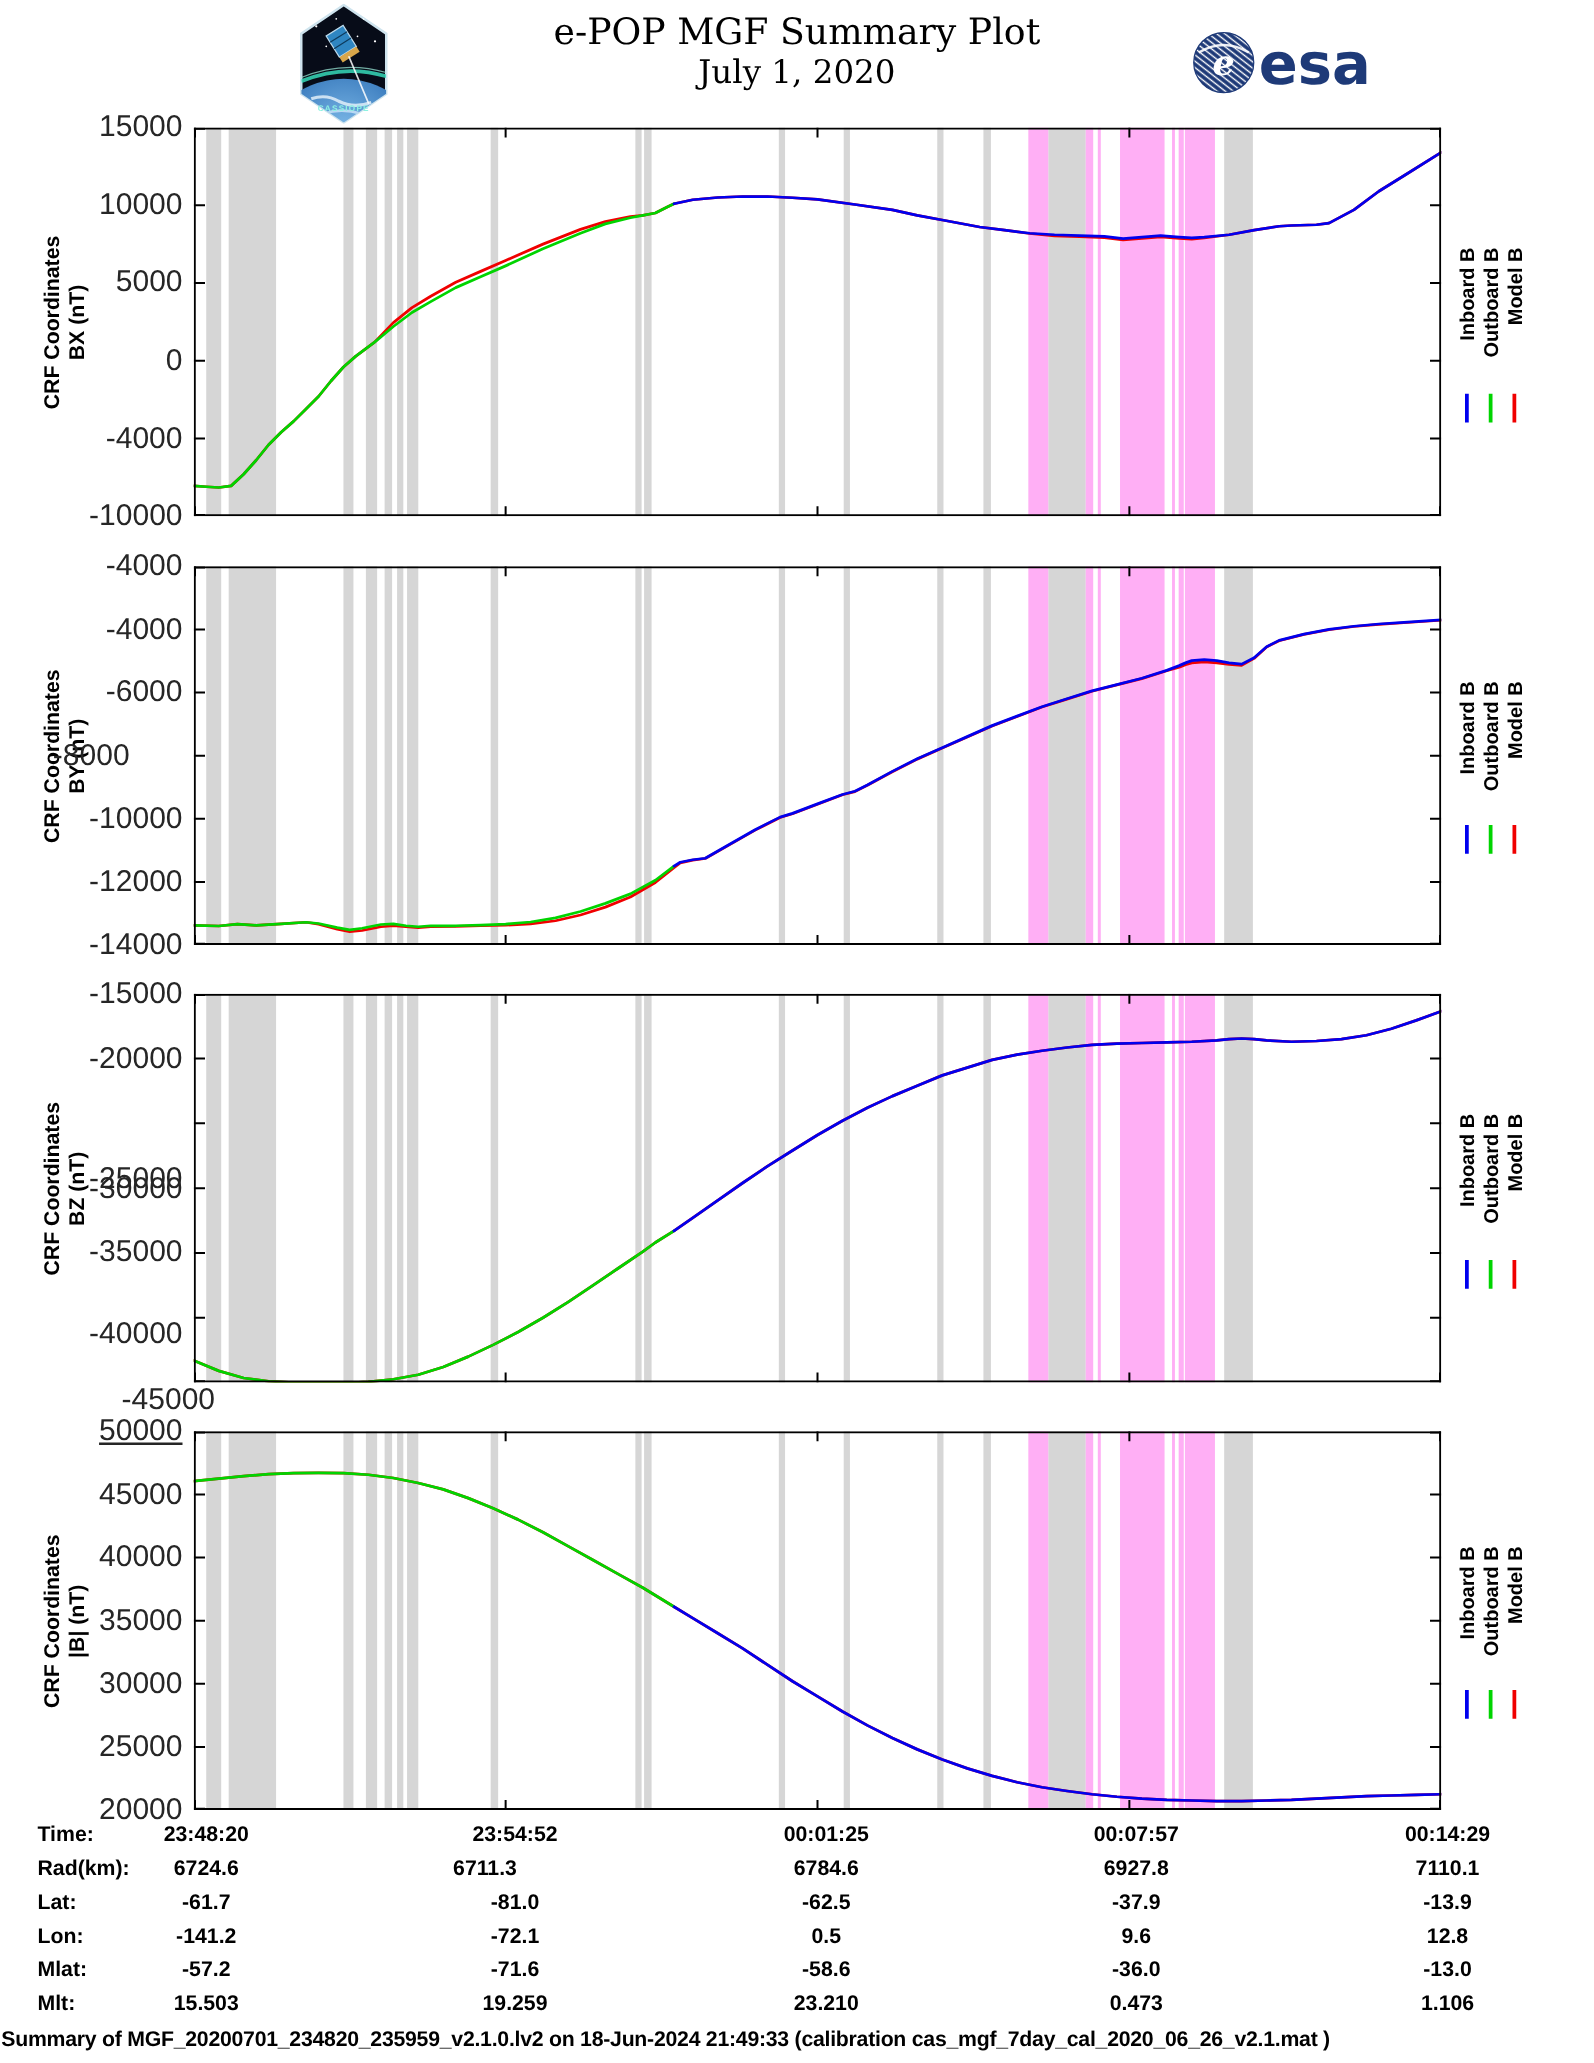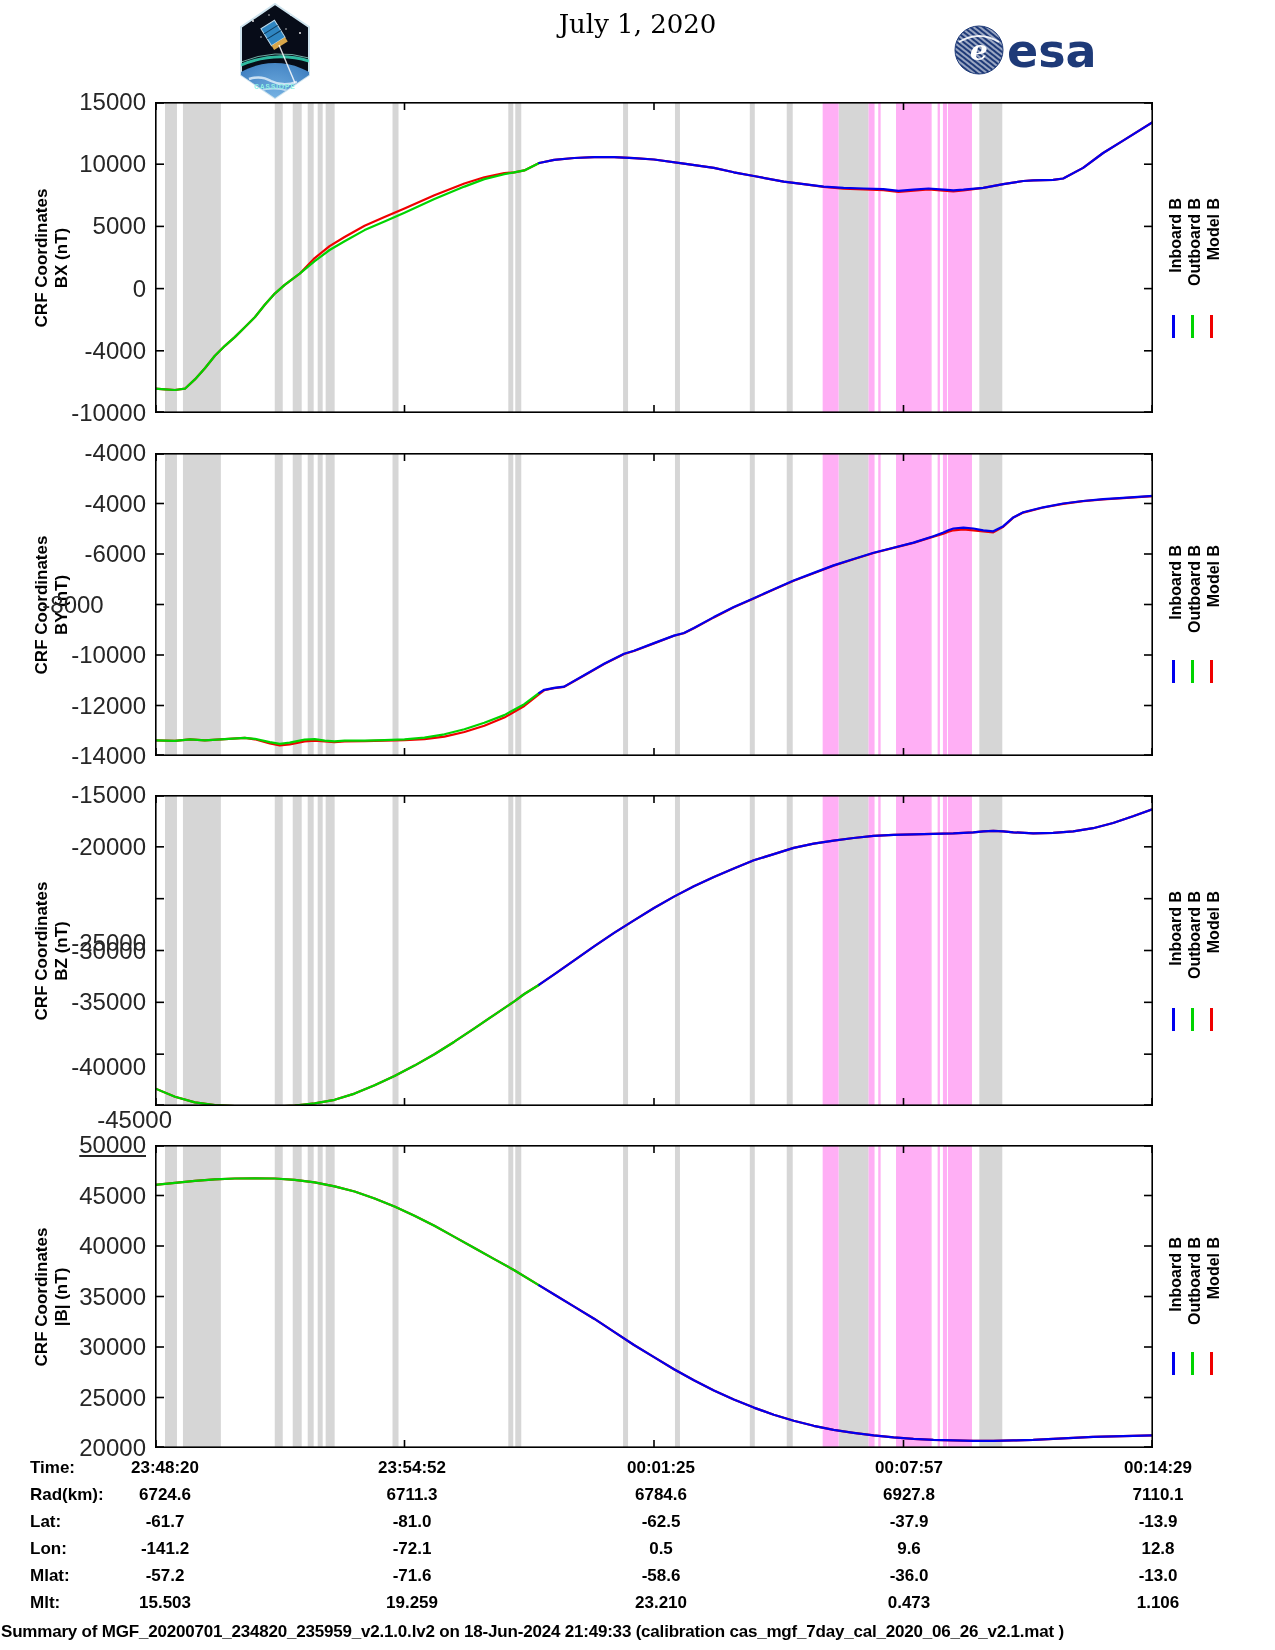--- a/index.html
+++ b/index.html
@@ -60,20 +60,21 @@
           <line x1="-8" y1="2" x2="8" y2="2" stroke="#0d3a5c" stroke-width="1"></line>
           <rect x="-8" y="10" width="16" height="5" fill="#d8a64a"></rect>
         </g>
         <line x1="40" y1="42" x2="56" y2="80" stroke="#ffffff" stroke-width="1.4" opacity="0.85"></line>
       </g>
       <text x="36" y="86" text-anchor="middle" font-family="Liberation Sans,sans-serif" font-size="6.5" font-weight="bold" fill="#8ef2e2" letter-spacing="1">CASSIOPE</text>
     </svg>
   </div>
 
   <div class="title-block">
+    <div class="title-main">e-POP MGF Summary Plot</div>
     <div class="title-date">July 1, 2020</div>
   </div>
 
   <div class="esa-logo">
     <svg width="150" height="58" viewBox="0 0 150 58">
       <defs>
         <pattern id="esastripes" width="4" height="4" patternUnits="userSpaceOnUse" patternTransform="rotate(38)">
           <rect width="4" height="4" fill="#1e3a78"></rect>
           <line x1="0" y1="1" x2="4" y2="1" stroke="#ffffff" stroke-width="1.1"></line>
         </pattern>
@@ -392,21 +393,21 @@
 
   <div class="data-table" id="ephem-table">
       <div class="t-row-label" style="top: 1458px;">Time:</div>
       <div class="t-cell" style="left: 165px; top: 1458px;">23:48:20</div>
       <div class="t-cell" style="left: 412px; top: 1458px;">23:54:52</div>
       <div class="t-cell" style="left: 661px; top: 1458px;">00:01:25</div>
       <div class="t-cell" style="left: 909px; top: 1458px;">00:07:57</div>
       <div class="t-cell" style="left: 1158px; top: 1458px;">00:14:29</div>
       <div class="t-row-label" style="top: 1485px;">Rad(km):</div>
       <div class="t-cell" style="left: 165px; top: 1485px;">6724.6</div>
-      <div class="t-cell" style="left: 412px; top: 1485px;">6711.3</div>
+      <div class="t-cell" style="left: 388px; top: 1485px;">6711.3</div>
       <div class="t-cell" style="left: 661px; top: 1485px;">6784.6</div>
       <div class="t-cell" style="left: 909px; top: 1485px;">6927.8</div>
       <div class="t-cell" style="left: 1158px; top: 1485px;">7110.1</div>
       <div class="t-row-label" style="top: 1512px;">Lat:</div>
       <div class="t-cell" style="left: 165px; top: 1512px;">-61.7</div>
       <div class="t-cell" style="left: 412px; top: 1512px;">-81.0</div>
       <div class="t-cell" style="left: 661px; top: 1512px;">-62.5</div>
       <div class="t-cell" style="left: 909px; top: 1512px;">-37.9</div>
       <div class="t-cell" style="left: 1158px; top: 1512px;">-13.9</div>
       <div class="t-row-label" style="top: 1539px;">Lon:</div>

